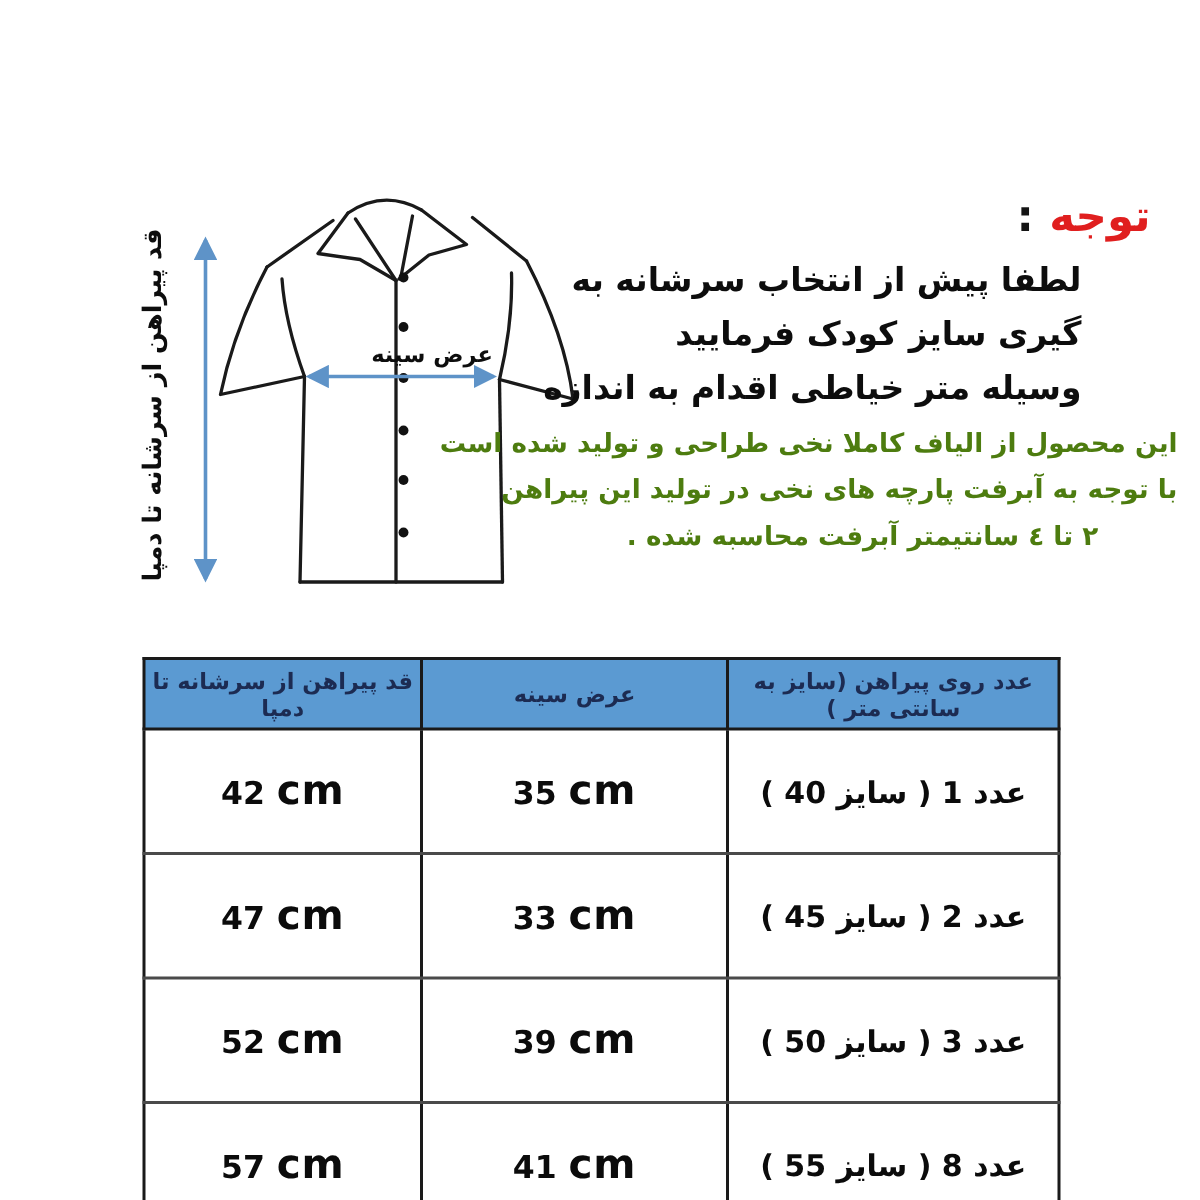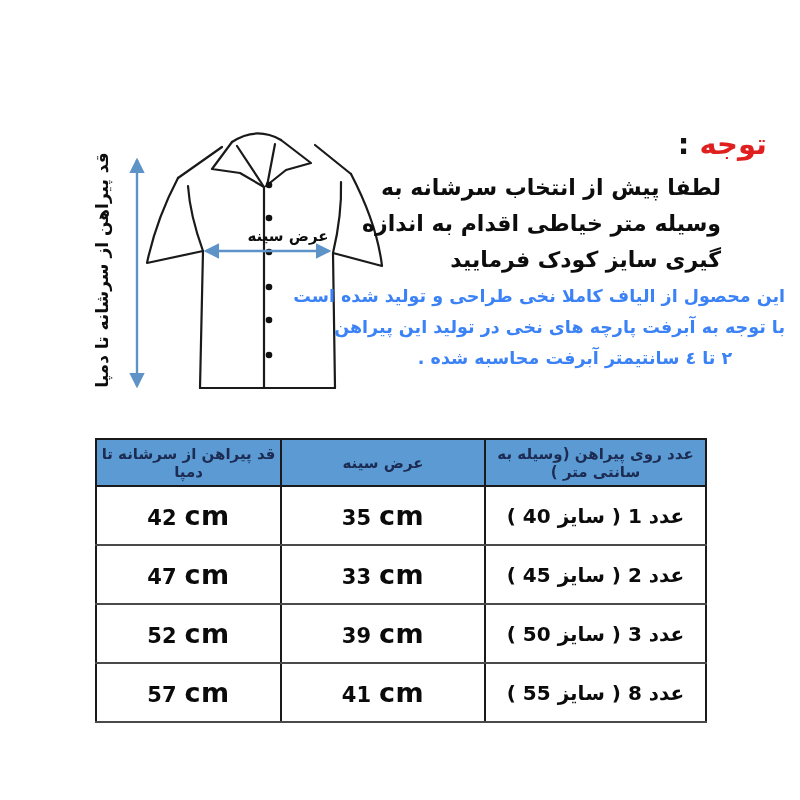--- a/index.html
+++ b/index.html
@@ -25,40 +25,40 @@
     font-size:29px;font-weight:bold;white-space:nowrap;
   }
   .notice-title .red{color:#e01f1f;text-align:right;}
   .notice-title .colon{color:#141414;}
   .lines-large{
     position:absolute;top:170px;right:79px;direction:rtl;text-align:right;
     font-size:22px;font-weight:bold;line-height:36px;white-space:nowrap;color:#0d0d0d;
   }
   .lines-small{
     position:absolute;top:281px;left:365px;width:420px;direction:rtl;text-align:center;
-    font-size:17.5px;font-weight:bold;line-height:31px;white-space:nowrap;color:#3b82f6;
+    font-size:17.5px;font-weight:bold;line-height:31px;white-space:nowrap;color:#4d7c0f;
   }
 
   
   table.size-table{
     position:absolute;left:95px;top:438px;width:610px;
     border-collapse:collapse;direction:rtl;table-layout:fixed;
     border:2px solid #1a1a1a;
   }
   .size-table th{
     background:#5b9ad2;color:#1c2b52;
     font-size:15px;font-weight:bold;height:45px;
     border:2px solid #1a1a1a;text-align:center;vertical-align:middle;
     padding:0 4px;
   }
   .size-table td{
     height:57px;text-align:center;vertical-align:middle;
     border-left:2px solid #1a1a1a;border-right:2px solid #1a1a1a;
     border-top:2px solid #4a4a4a;border-bottom:2px solid #4a4a4a;
-    font-weight:bold;color:#0b0b0b;background:#ffffff;padding:0;
+    font-weight:bold;color:#0b0b0b;background:#ffffff;padding:12px;
   }
   .c-size{font-size:20px;direction:rtl;}
   .c-num{direction:ltr;font-size:21px;}
   .c-num .unit{font-size:27px;margin-left:8px;letter-spacing:0.5px;}
 </style>
 </head>
 <body>
 
 <div class="canvas">
 
@@ -106,39 +106,39 @@
 
   <div class="len-label">قد پیراهن از سرشانه تا دمپا</div>
 
   <div class="notice-title">
     <span class="red">توجه</span>
     <span class="colon">:</span>
   </div>
 
   <div class="lines-large">
     <div>لطفا پیش از انتخاب سرشانه به</div>
+    <div>گیری سایز کودک فرمایید</div>
     <div>وسیله متر خیاطی اقدام به اندازه</div>
-    <div>گیری سایز کودک فرمایید</div>
   </div>
 
   <div class="lines-small">
     <div>این محصول از الیاف کاملا نخی طراحی و تولید شده است</div>
     <div>با توجه به آبرفت پارچه های نخی در تولید این پیراهن</div>
     <div>۲ تا ٤ سانتیمتر آبرفت محاسبه شده .</div>
   </div>
 
   <table class="size-table">
     <colgroup>
       <col style="width:221px">
       <col style="width:204px">
       <col style="width:185px">
     </colgroup>
     <thead>
       <tr>
-        <th>عدد روی پیراهن  (وسیله به سانتی متر )</th>
+        <th>عدد روی پیراهن  (سایز به سانتی متر )</th>
         <th>عرض سینه</th>
         <th>قد پیراهن از سرشانه تا دمپا</th>
       </tr>
     </thead>
     <tbody>
       <tr>
         <td class="c-size">عدد 1  ( سایز 40 )</td>
         <td class="c-num"><span>35</span><span class="unit">cm</span></td>
         <td class="c-num"><span>42</span><span class="unit">cm</span></td>
       </tr>

